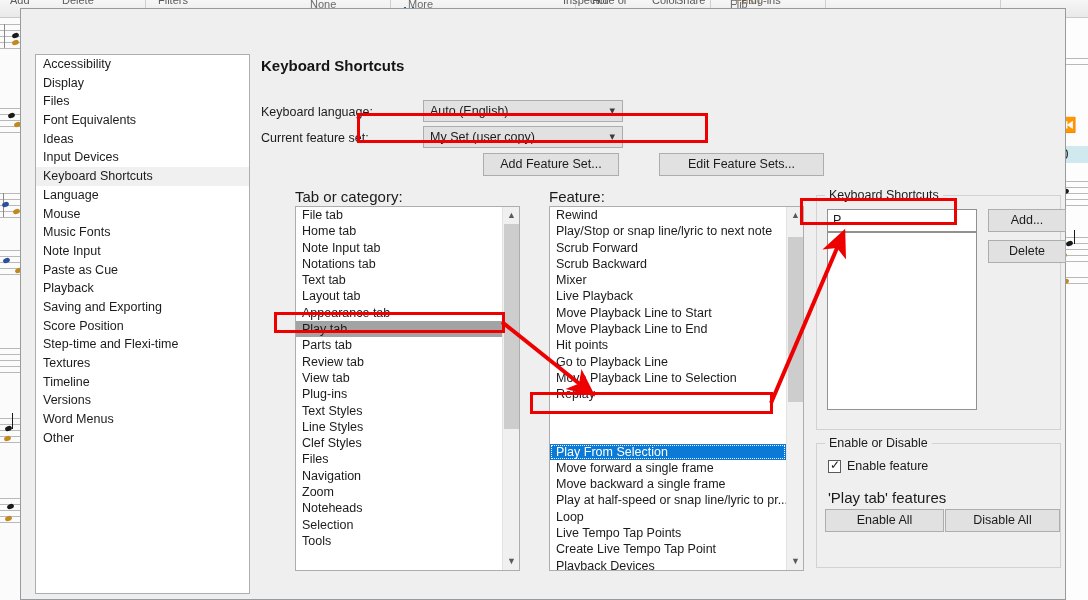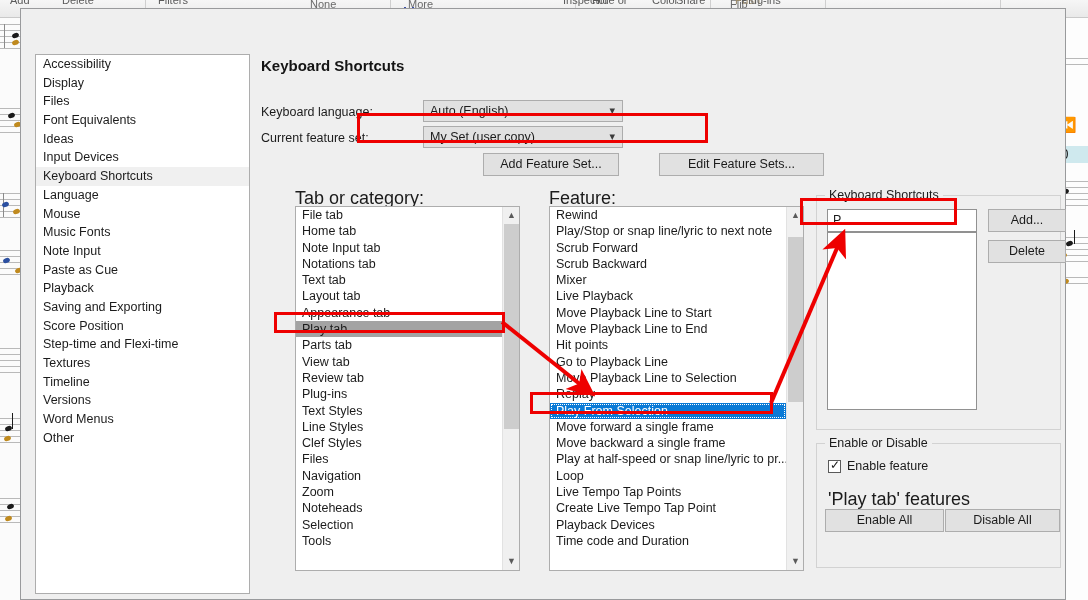--- a/index.html
+++ b/index.html
@@ -107,33 +107,33 @@
   .combo .cb-text { position: absolute; left: 6px; top: 3px; }
   .combo .cb-arrow {
     position: absolute; right: 7px; top: 3px; font-size: 11px; color: #3a3a3a;
   }
   .btn {
     position: absolute; height: 23px; background: #e1e1e1;
     border: 1px solid #adadad; font-size: 12.5px; color: #1b1b1b;
     text-align: center; line-height: 21px; cursor: default;
   }
 
-  .sect-label { position: absolute; font-size: 18px; color: #1b1b1b; }
+  .sect-label { position: absolute; font-size: 15px; color: #1b1b1b; }
 
   .listbox {
     position: absolute; background: #ffffff; border: 1px solid #adadad;
     overflow: hidden;
   }
   .lb-inner { position: absolute; left: 0; top: 0; right: 17px; bottom: 0; overflow: hidden; }
   .lb-item {
     height: 16.3px; line-height: 16.3px; padding-left: 6px;
     font-size: 12.5px; color: #1b1b1b; white-space: nowrap;
   }
   .lb-item.hl-soft { background: #a3a3a3; }
-  .lb-item.hl-blue { background: #0a7ad6; color: #ffffff; outline: 1px dotted #ffffff; outline-offset: -2px; }
+  .lb-item.hl-blue { background: #0a7ad6; color: #ffffff; outline: 1px dotted #ffffff; outline-offset: -2px; margin-top: 41px; }
 
   .scrollbar {
     position: absolute; top: 0; right: 0; width: 17px; bottom: 0;
     background: #f0f0f0; border-left: 1px solid #e2e2e2;
   }
   .sb-arrow {
     position: absolute; left: 0; width: 17px; height: 17px;
     font-size: 9px; color: #5a5a5a; text-align: center; line-height: 17px;
   }
   .sb-arrow.up { top: 0; }
@@ -347,22 +347,22 @@
           <div class="lb-inner">
             <div class="lb-item">File tab</div>
             <div class="lb-item">Home tab</div>
             <div class="lb-item">Note Input tab</div>
             <div class="lb-item">Notations tab</div>
             <div class="lb-item">Text tab</div>
             <div class="lb-item">Layout tab</div>
             <div class="lb-item">Appearance tab</div>
             <div class="lb-item hl-soft">Play tab</div>
             <div class="lb-item">Parts tab</div>
+            <div class="lb-item">Review tab</div>
             <div class="lb-item">View tab</div>
-            <div class="lb-item">Review tab</div>
             <div class="lb-item">Plug-ins</div>
             <div class="lb-item">Text Styles</div>
             <div class="lb-item">Line Styles</div>
             <div class="lb-item">Clef Styles</div>
             <div class="lb-item">Files</div>
             <div class="lb-item">Navigation</div>
             <div class="lb-item">Zoom</div>
             <div class="lb-item">Noteheads</div>
             <div class="lb-item">Selection</div>
             <div class="lb-item">Tools</div>

